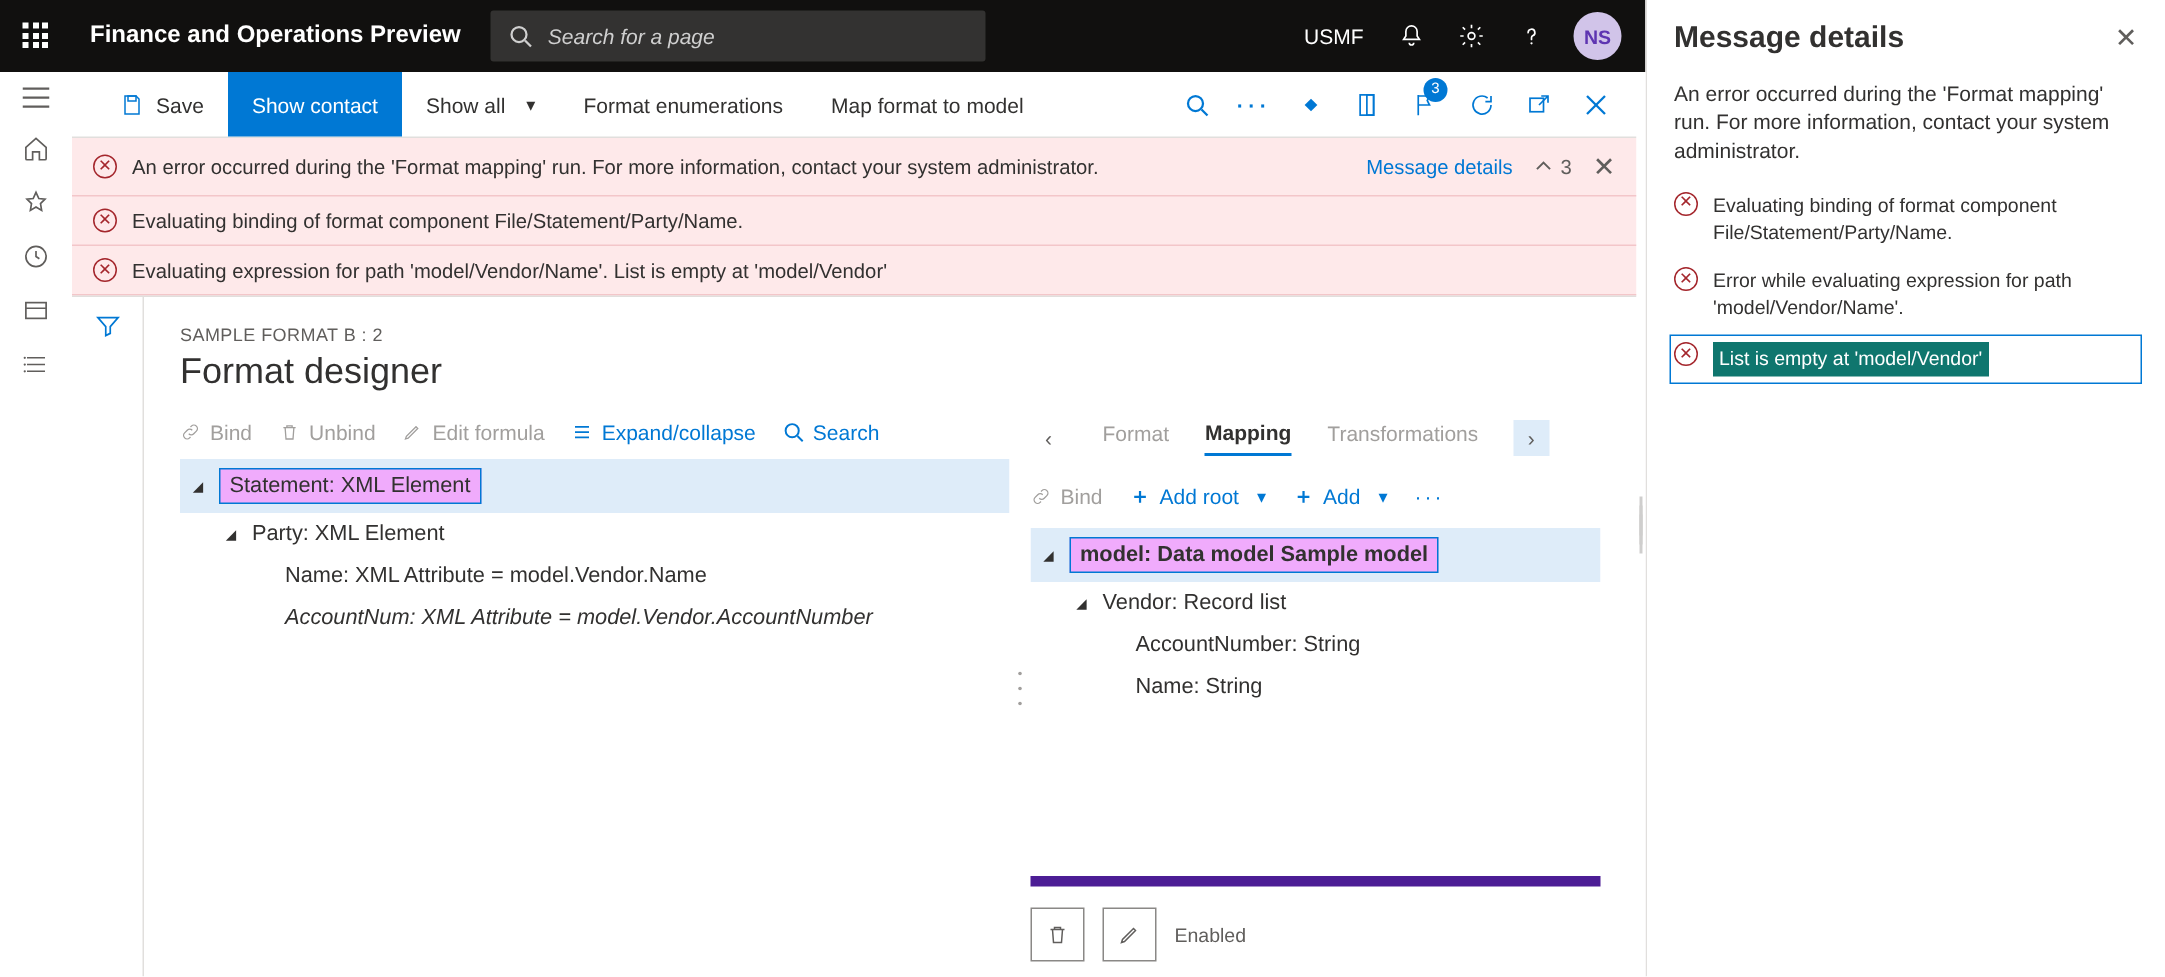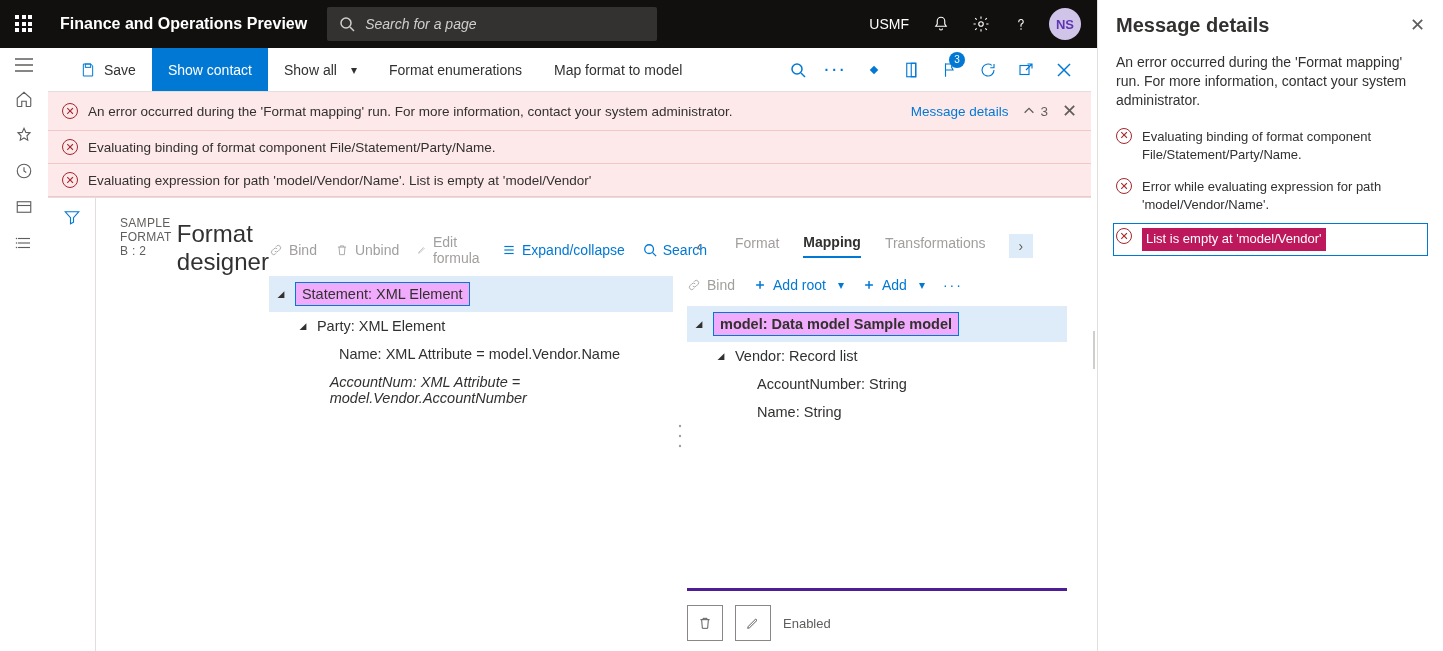--- a/index.html
+++ b/index.html
@@ -117,21 +117,21 @@
   .msg-actions { margin-left: auto; display: flex; align-items: center; gap: 14px; }
   .msg-link { color: #0078d4; cursor: pointer; }
   .msg-caret { color: #605e5c; display:flex; align-items:center; gap:4px; }
   .msg-close { color: #605e5c; cursor: pointer; font-size: 18px; }
 
   .designer-area { flex: 1; display: flex; min-height: 0; border-top: 1px solid #e1dfdd; }
   .filter-col {
     width: 48px; display: flex; justify-content: center; padding-top: 10px;
     border-right: 1px solid #e1dfdd;
   }
-  .designer-body { flex: 1; padding: 18px 24px 10px 24px; display: flex; flex-direction: row; min-width:0; }
+  .designer-body { flex: 1; padding: 18px 24px 10px 24px; display: flex; flex-direction: column; min-width:0; }
   .breadcrumb-small { color: #605e5c; font-size: 12px; letter-spacing: .3px; }
   .page-h1 { font-size: 24px; font-weight: 400; margin-top: 4px; }
 
   .designer-split { flex: 1; display: flex; margin-top: 14px; gap: 0; min-height:0; }
   .pane { flex: 1; display: flex; flex-direction: column; min-width:0; }
   .splitter {
     width: 14px; display:flex; align-items:center; justify-content:center;
     cursor: col-resize; color: #a19f9d;
   }
   .pane-toolbar {
@@ -161,21 +161,21 @@
 
   .right-second-toolbar {
     display:flex; align-items:center; gap:18px; padding: 8px 0 12px 0;
   }
   .right-second-toolbar .tb-link { color:#0078d4; display:flex; align-items:center; gap:6px; cursor:pointer; }
   .right-second-toolbar .tb-link.grey { color:#a19f9d; }
   .dots-blue { color:#0078d4; cursor:pointer; letter-spacing:2px; }
 
   .bottom-strip {
     display:flex; align-items:center; gap:12px;
-    padding: 14px 0 0 0; border-top:3px solid #4c1d95;
+    padding: 14px 0 0 0; border-top:7px solid #4c1d95;
   }
   .sq-btn {
     width:36px; height:36px; border:1px solid #8a8886;
     display:flex; align-items:center; justify-content:center;
     cursor:pointer; color:#605e5c;
   }
   .enabled-lbl { color:#605e5c; font-size:13px; }
 
   .side-resizer {
     position: relative;
@@ -197,21 +197,21 @@
   .dp-head { display:flex; align-items:flex-start; }
   .dp-title { font-size: 20px; font-weight:600; flex:1; }
   .dp-close { cursor:pointer; color:#605e5c; font-size:18px; }
   .dp-summary { margin-top: 16px; font-size: 14px; line-height: 1.35; }
   .dp-list { margin-top: 16px; display:flex; flex-direction:column; gap:10px; }
   .dp-item {
     display:flex; align-items:flex-start; gap:10px; font-size:13px; line-height:1.4;
     padding: 2px 0;
   }
   .dp-item.sel .sel-text {
-    background: #be185d; color:#fff; padding: 2px 4px;
+    background: #0f766e; color:#fff; padding: 2px 4px;
   }
   .dp-item.sel { outline: 1px solid #0078d4; outline-offset: 2px; }
   .chevron-down { margin-left:6px; font-size:12px; }
 
   svg { display:block; }
 </style>
 </head>
 <body>
 
 <div class="app-body">

